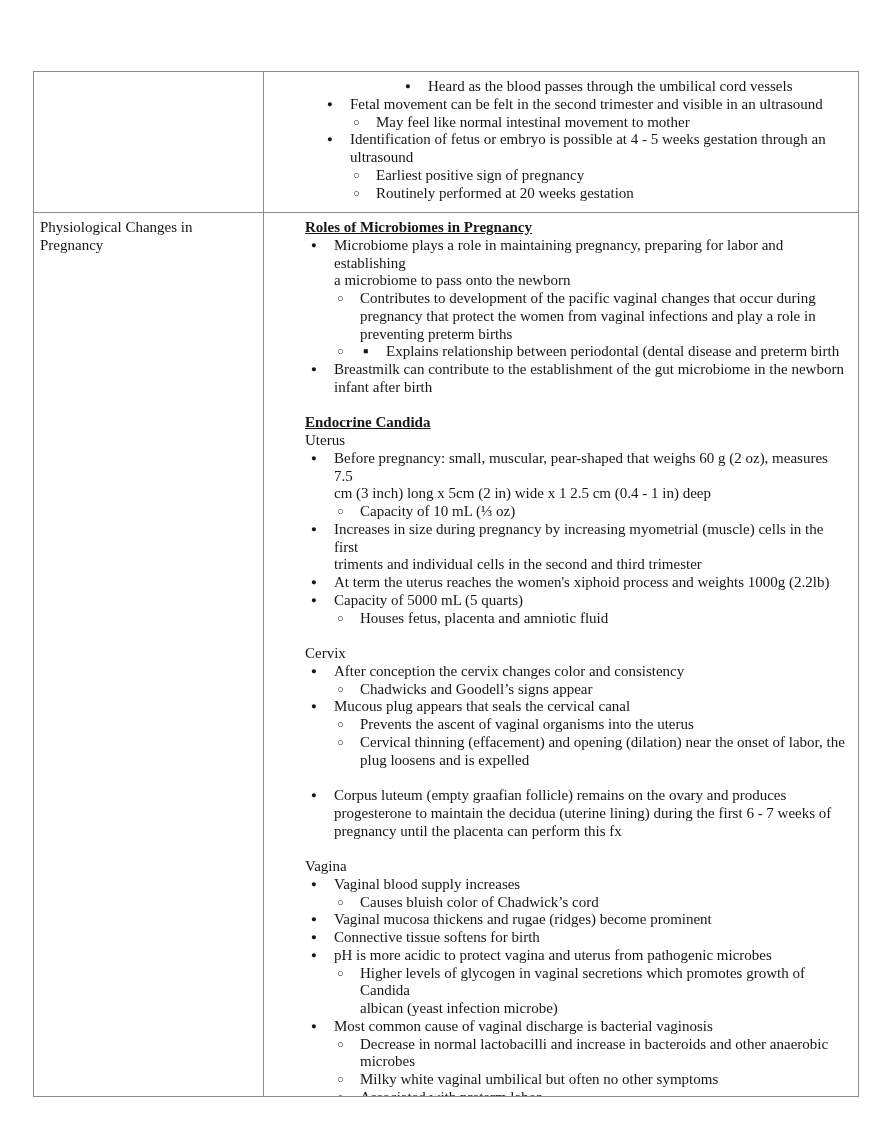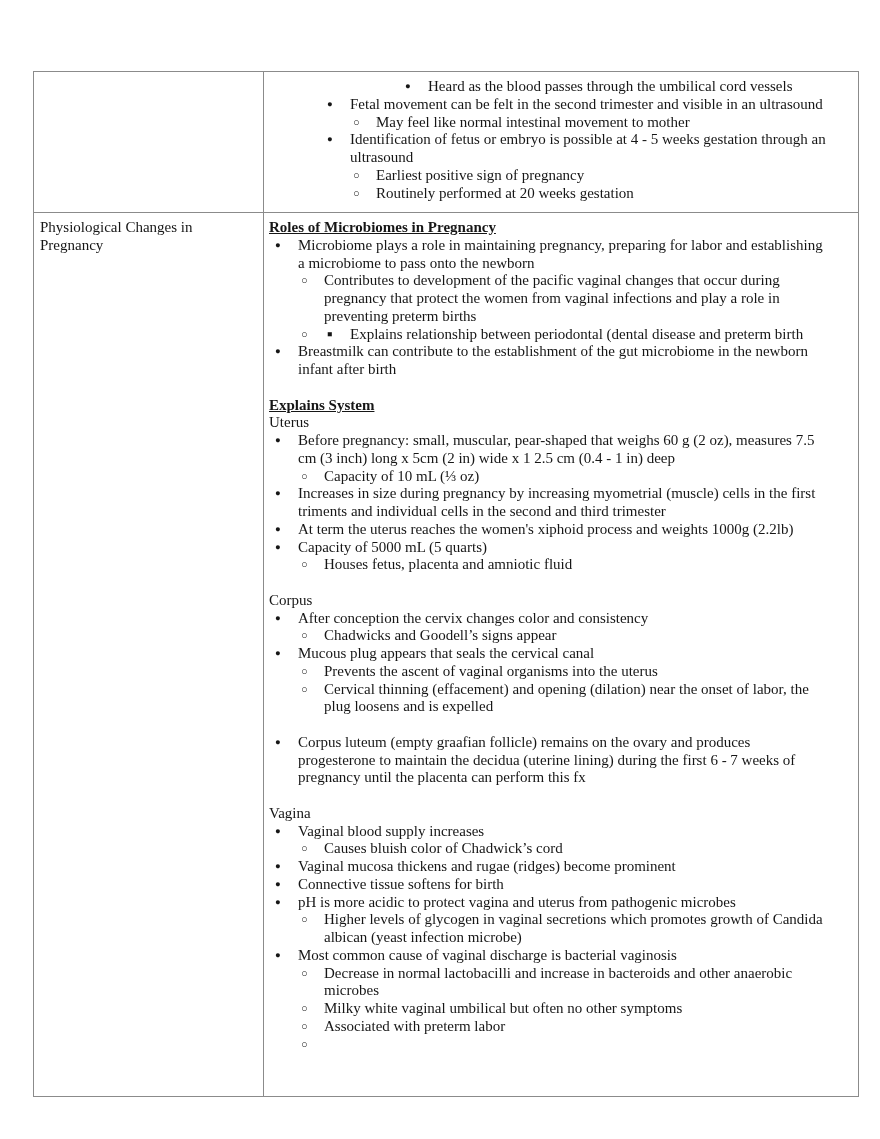--- a/index.html
+++ b/index.html
@@ -16,21 +16,21 @@
   .notes-table{
     position:absolute;
     left:33px;top:71px;
     width:826px;
     box-sizing:border-box;
     border:1px solid #8b8b8b;
     background:#ffffff;
   }
   .tr{display:grid;grid-template-columns:230px 1fr;}
   .tr.row-0{height:140px;border-bottom:1px solid #8b8b8b;}
-  .tr.row-1{height:883px;}
+  .tr.row-1{height:883px;gap:36px;}
   .td{box-sizing:border-box;overflow:hidden;}
   .td-left{border-right:1px solid #8b8b8b;padding:6px 8px 0 6px;}
   .td-right{padding:6px 8px 0 5px;}
   .row-title{white-space:pre-wrap;}
   .hd{font-weight:bold;text-decoration:underline;}
   .para{}
   .spacer{height:17.75px;}
   .li{position:relative;white-space:pre-wrap;}
   .marker{position:absolute;top:0;line-height:17.75px;color:#161616;}
   .m-disc{font-size:9.5px;}
@@ -64,32 +64,32 @@
           <div class="li" style="padding-left: 29px;"><span class="marker m-disc" style="left: 6px;">●</span><span>Microbiome plays a role in maintaining pregnancy, preparing for labor and establishing
 a microbiome to pass onto the newborn</span></div>
           <div class="li" style="padding-left: 55px;"><span class="marker m-circle" style="left: 32px;">○</span><span>Contributes to development of the pacific vaginal changes that occur during
 pregnancy that protect the women from vaginal infections and play a role in
 preventing preterm births</span></div>
           <div class="li" style="padding-left: 55px;"><span class="marker m-circle" style="left: 32px;">○</span></div>
           <div class="li" style="padding-left: 81px;"><span class="marker m-square" style="left: 58px;">■</span><span>Explains relationship between periodontal (dental disease and preterm birth</span></div>
           <div class="li" style="padding-left: 29px;"><span class="marker m-disc" style="left: 6px;">●</span><span>Breastmilk can contribute to the establishment of the gut microbiome in the newborn
 infant after birth</span></div>
           <div class="spacer"></div>
-          <div class="hd">Explains System</div>
+          <div class="hd">Endocrine Candida</div>
           <div class="para">Uterus</div>
           <div class="li" style="padding-left: 29px;"><span class="marker m-disc" style="left: 6px;">●</span><span>Before pregnancy: small, muscular, pear-shaped that weighs 60 g (2 oz), measures 7.5
 cm (3 inch) long x 5cm (2 in) wide x 1 2.5 cm (0.4 - 1 in) deep</span></div>
           <div class="li" style="padding-left: 55px;"><span class="marker m-circle" style="left: 32px;">○</span><span>Capacity of 10 mL (⅓ oz)</span></div>
           <div class="li" style="padding-left: 29px;"><span class="marker m-disc" style="left: 6px;">●</span><span>Increases in size during pregnancy by increasing myometrial (muscle) cells in the first
 triments and individual cells in the second and third trimester</span></div>
           <div class="li" style="padding-left: 29px;"><span class="marker m-disc" style="left: 6px;">●</span><span>At term the uterus reaches the women's xiphoid process and weights 1000g (2.2lb)</span></div>
           <div class="li" style="padding-left: 29px;"><span class="marker m-disc" style="left: 6px;">●</span><span>Capacity of 5000 mL (5 quarts)</span></div>
           <div class="li" style="padding-left: 55px;"><span class="marker m-circle" style="left: 32px;">○</span><span>Houses fetus, placenta and amniotic fluid</span></div>
           <div class="spacer"></div>
-          <div class="para">Corpus</div>
+          <div class="para">Cervix</div>
           <div class="li" style="padding-left: 29px;"><span class="marker m-disc" style="left: 6px;">●</span><span>After conception the cervix changes color and consistency</span></div>
           <div class="li" style="padding-left: 55px;"><span class="marker m-circle" style="left: 32px;">○</span><span>Chadwicks and Goodell’s signs appear</span></div>
           <div class="li" style="padding-left: 29px;"><span class="marker m-disc" style="left: 6px;">●</span><span>Mucous plug appears that seals the cervical canal</span></div>
           <div class="li" style="padding-left: 55px;"><span class="marker m-circle" style="left: 32px;">○</span><span>Prevents the ascent of vaginal organisms into the uterus</span></div>
           <div class="li" style="padding-left: 55px;"><span class="marker m-circle" style="left: 32px;">○</span><span>Cervical thinning (effacement) and opening (dilation) near the onset of labor, the
 plug loosens and is expelled</span></div>
           <div class="spacer"></div>
           <div class="li" style="padding-left: 29px;"><span class="marker m-disc" style="left: 6px;">●</span><span>Corpus luteum (empty graafian follicle) remains on the ovary and produces
 progesterone to maintain the decidua (uterine lining) during the first 6 - 7 weeks of
 pregnancy until the placenta can perform this fx</span></div>

